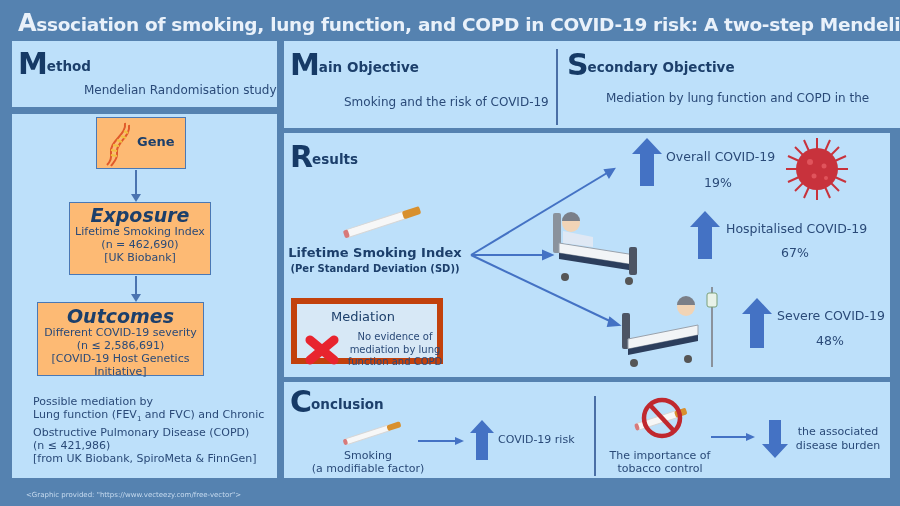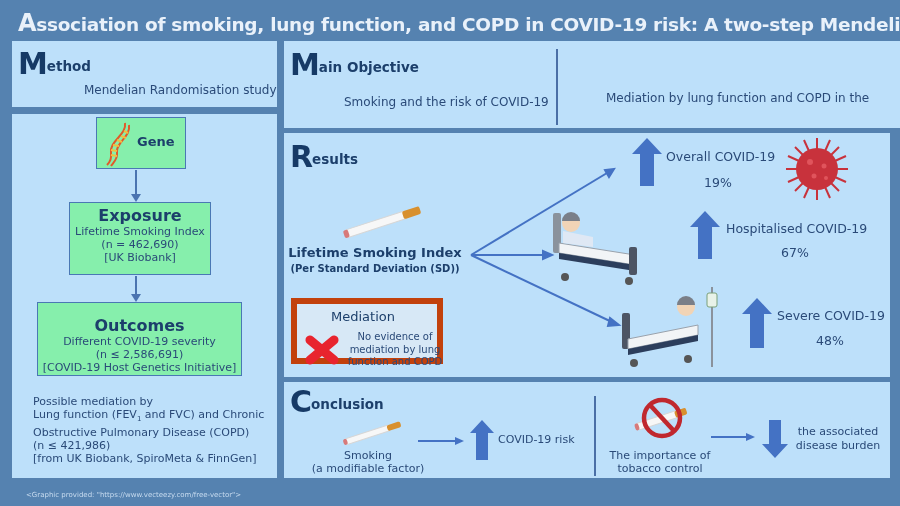--- a/index.html
+++ b/index.html
@@ -16,42 +16,43 @@
     color: #e9f1fa; font-size: 18.5px; font-weight: bold; letter-spacing: -0.3px;
     white-space: nowrap;
   }
   .title .big { font-size: 24px; }
   .panel { background: #bde0fa; position: absolute; }
   .heading { position: absolute; font-weight: bold; color: #1c3f6b; font-size: 13.5px; white-space: nowrap; }
   .heading .cap { font-size: 30px; line-height: 30px; font-weight: 900; color: #163a66; vertical-align: -3px; letter-spacing: -1px;}
   .txt { position: absolute; font-size: 11.5px; color: #2a4a78; line-height: 14px; }
   .center { text-align: center; }
   .box {
-    position: absolute; background: #86efac; border: 1px solid #4a78b4;
+    position: absolute; background: #fdba74; border: 1px solid #4a78b4;
     text-align: center; color: #2a4a78; font-size: 11px; line-height: 13px;
   }
-  .box .bt { font-weight: bold; font-size: 16px; color: #1c3f6b; margin-bottom: 3px; }
+  .box .bt { font-weight: bold; font-size: 19px; color: #1c3f6b; margin-bottom: 3px; font-style: italic; }
   .vline { position: absolute; width: 2px; background: #4a74b0; }
   .sep { position: absolute; width: 2px; background: #4a6fa6; }
   .footer { position: absolute; left: 26px; top: 491px; font-size: 7px; color: #c8dcf0; }
 </style>
 </head>
 <body>
 
 <div class="abs title"><span class="big">A</span><span>ssociation of smoking, lung function, and COPD in COVID-19 risk: A two-step Mendelian randomisation study</span></div>
 
 <div class="panel" style="left:12px; top:41px; width:265px; height:66px;">
   <div class="heading" style="left:6px; top:8px;"><span class="cap">M</span><span>ethod</span></div>
   <div class="txt" style="left:72px; top:42px; font-size:12px;">Mendelian Randomisation study</div>
 </div>
 
 <div class="panel" style="left:284px; top:41px; width:712px; height:87px;">
   <div class="heading" style="left:6px; top:9px;"><span class="cap">M</span><span>ain Objective</span></div>
   <div class="txt" style="left:60px; top:54px; font-size:12px;">Smoking and the risk of COVID-19</div>
   <div class="sep" style="left:272px; top:8px; height:76px;"></div>
+  <div class="heading" style="left:283px; top:9px;"><span class="cap">S</span><span>econdary Objective</span></div>
   <div class="txt" style="left:322px; top:50px; font-size:12px;">Mediation by lung function and COPD in the</div>
 </div>
 
 <div class="panel" style="left:12px; top:114px; width:265px; height:364px;">
   <div class="box" style="left:84px; top:3px; width:90px; height:52px;">
     <svg width="26" height="46" viewBox="0 0 26 46" style="position:absolute; left:8px; top:3px;">
       <path d="M20 2 C 22 14, 4 20, 6 32 C 7 38, 4 42, 2 44" stroke="#e05a2a" stroke-width="2" fill="none"></path>
       <path d="M24 4 C 26 16, 10 22, 12 32 C 13 38, 8 42, 6 45" stroke="#e05a2a" stroke-width="2" fill="none"></path>
       <g stroke="#f0c040" stroke-width="2">
         <line x1="19" y1="10" x2="23" y2="12"></line>
@@ -73,21 +74,21 @@
     <div class="bt">Exposure</div>
     <div>Lifetime Smoking Index</div>
     <div>(n = 462,690)</div>
     <div>[UK Biobank]</div>
   </div>
   <div class="vline" style="left:123px; top:162px; height:22px;"></div>
   <svg class="abs" style="left:119px; top:180px;" width="10" height="8">
       <polygon points="0,0 10,0 5,8" fill="#4a74b0"></polygon>
     </svg>
 
-  <div class="box" style="left:25px; top:188px; width:205px; height:74px; padding-top:16px;">
+  <div class="box" style="left:25px; top:188px; width:167px; height:74px; padding-top:7px;">
     <div class="bt">Outcomes</div>
     <div>Different COVID-19 severity</div>
     <div>(n ≤ 2,586,691)</div>
     <div>[COVID-19 Host Genetics Initiative]</div>
   </div>
 
   <div class="txt" style="left:21px; top:281px; font-size:11px; line-height:13px;">
     <div>Possible mediation by</div>
     <div><span>Lung function (FEV</span><sub style="font-size:7px;">1</sub><span> and FVC) and Chronic</span></div>
     <div>Obstructive Pulmonary Disease (COPD)</div>

